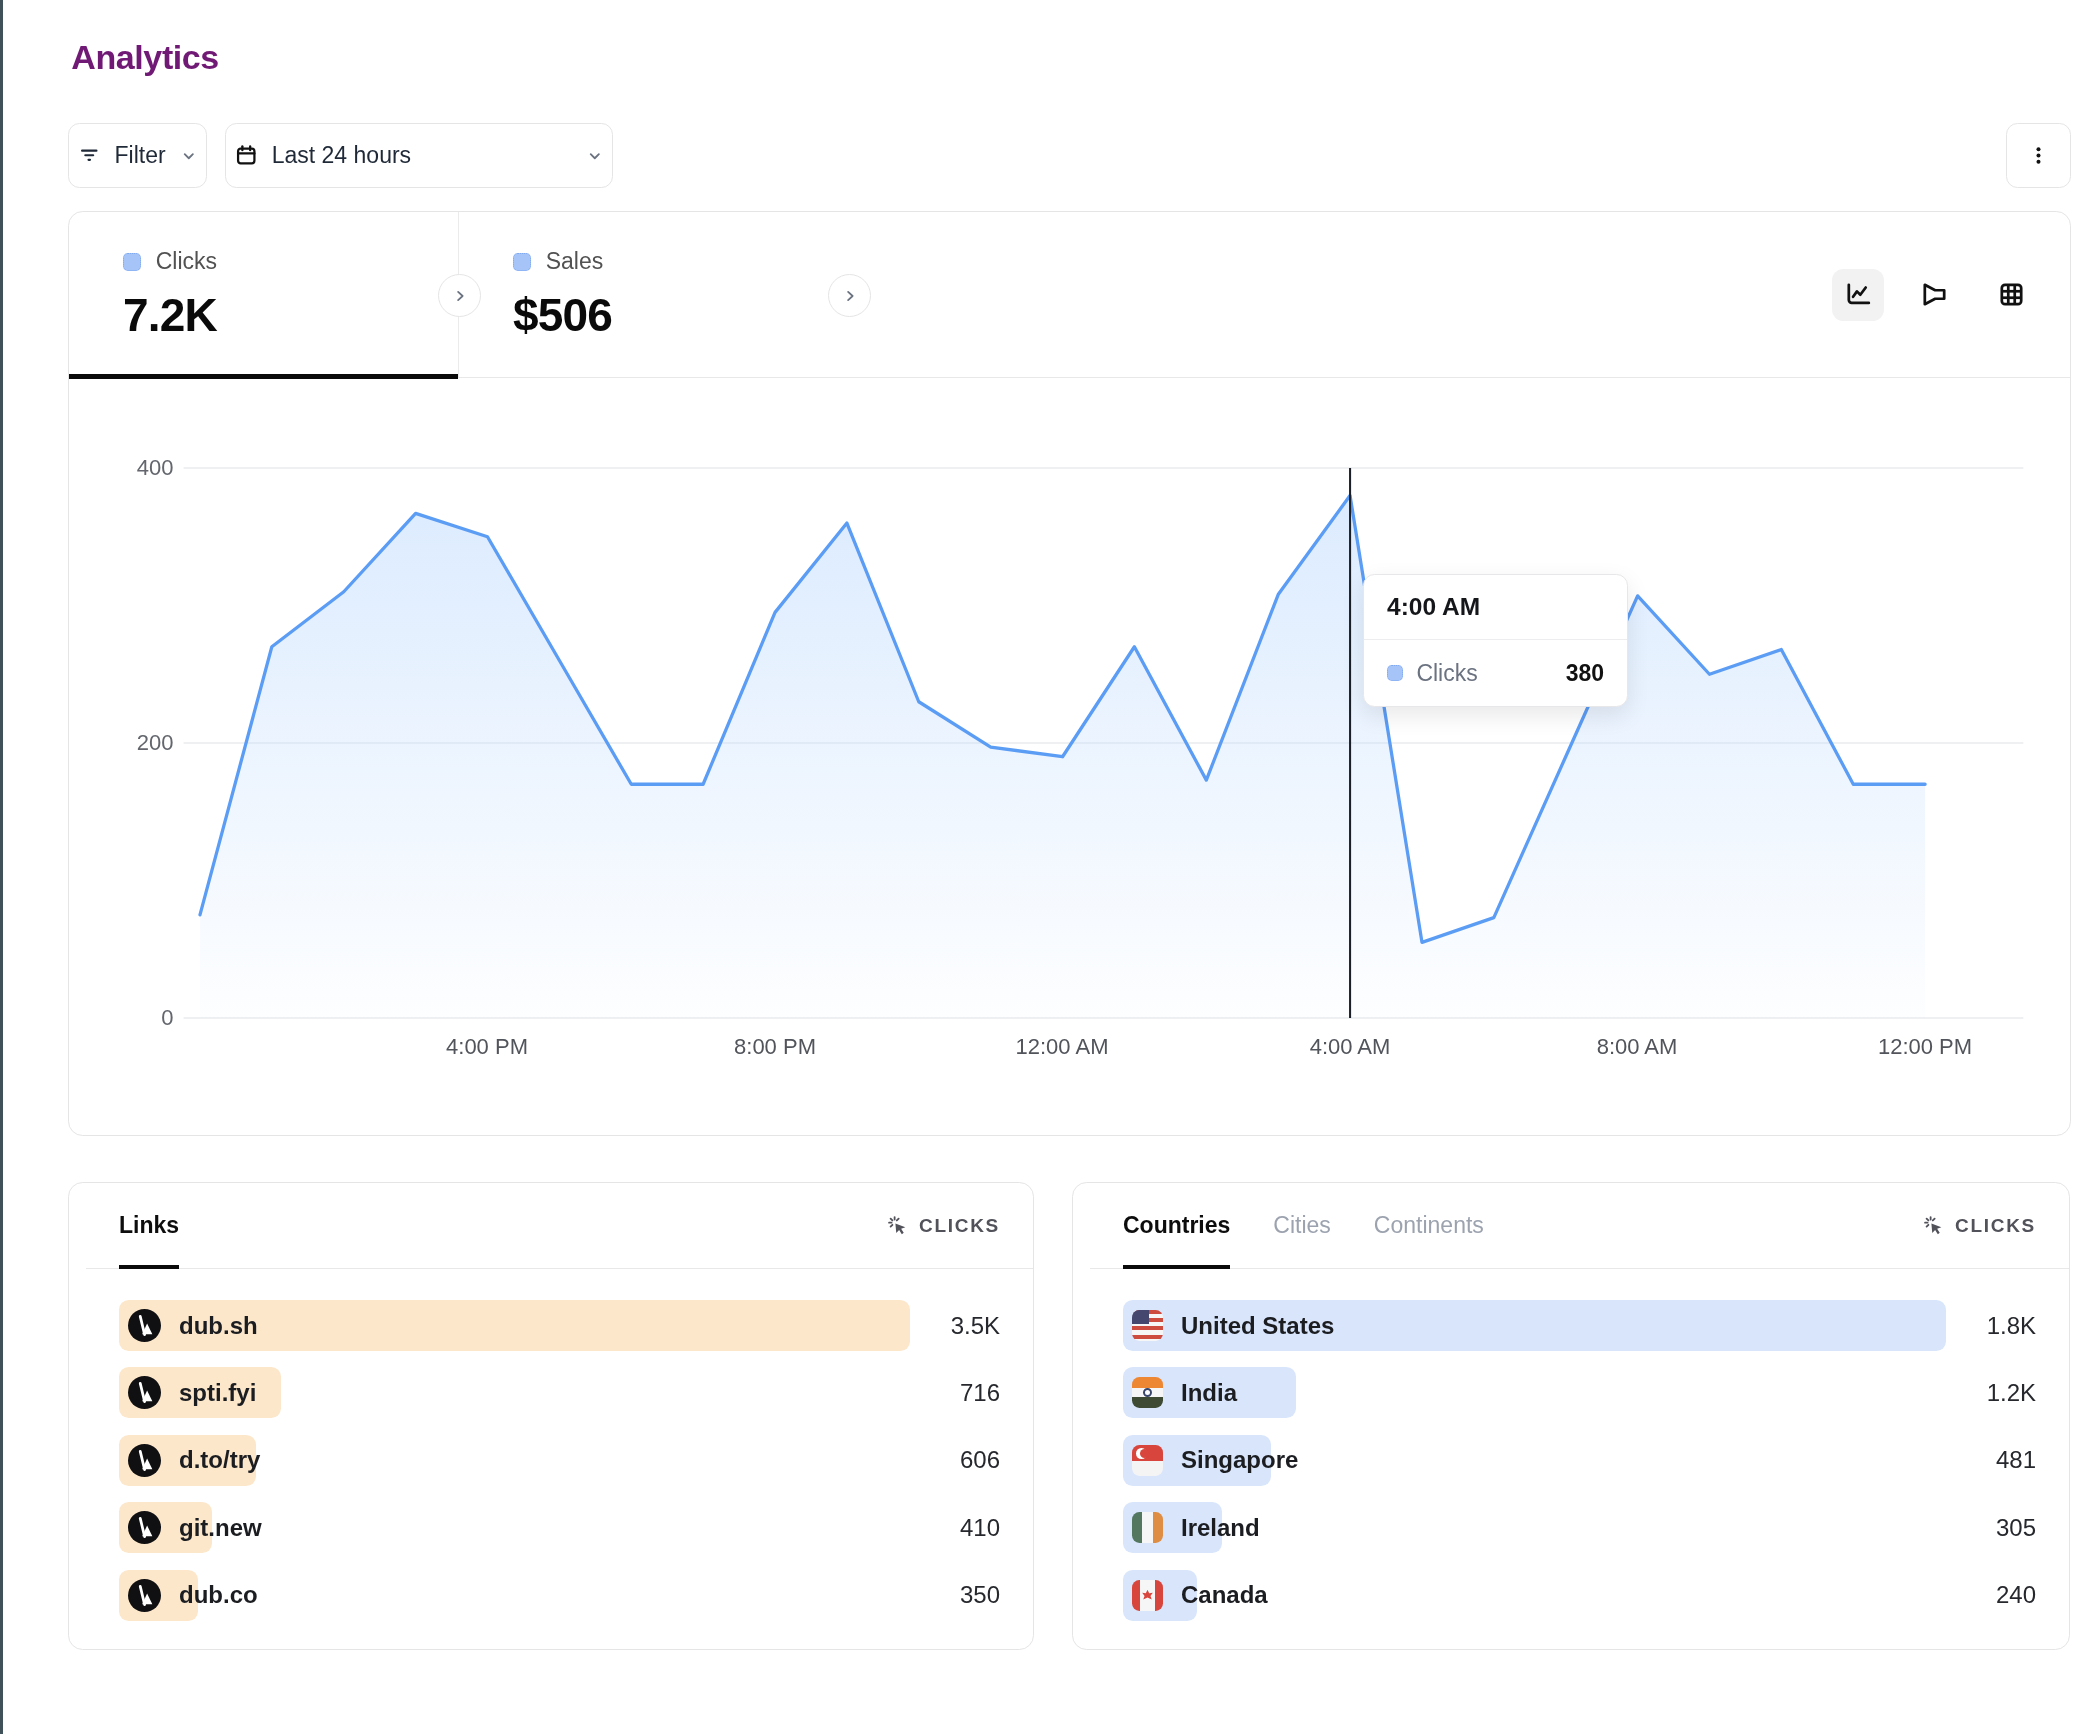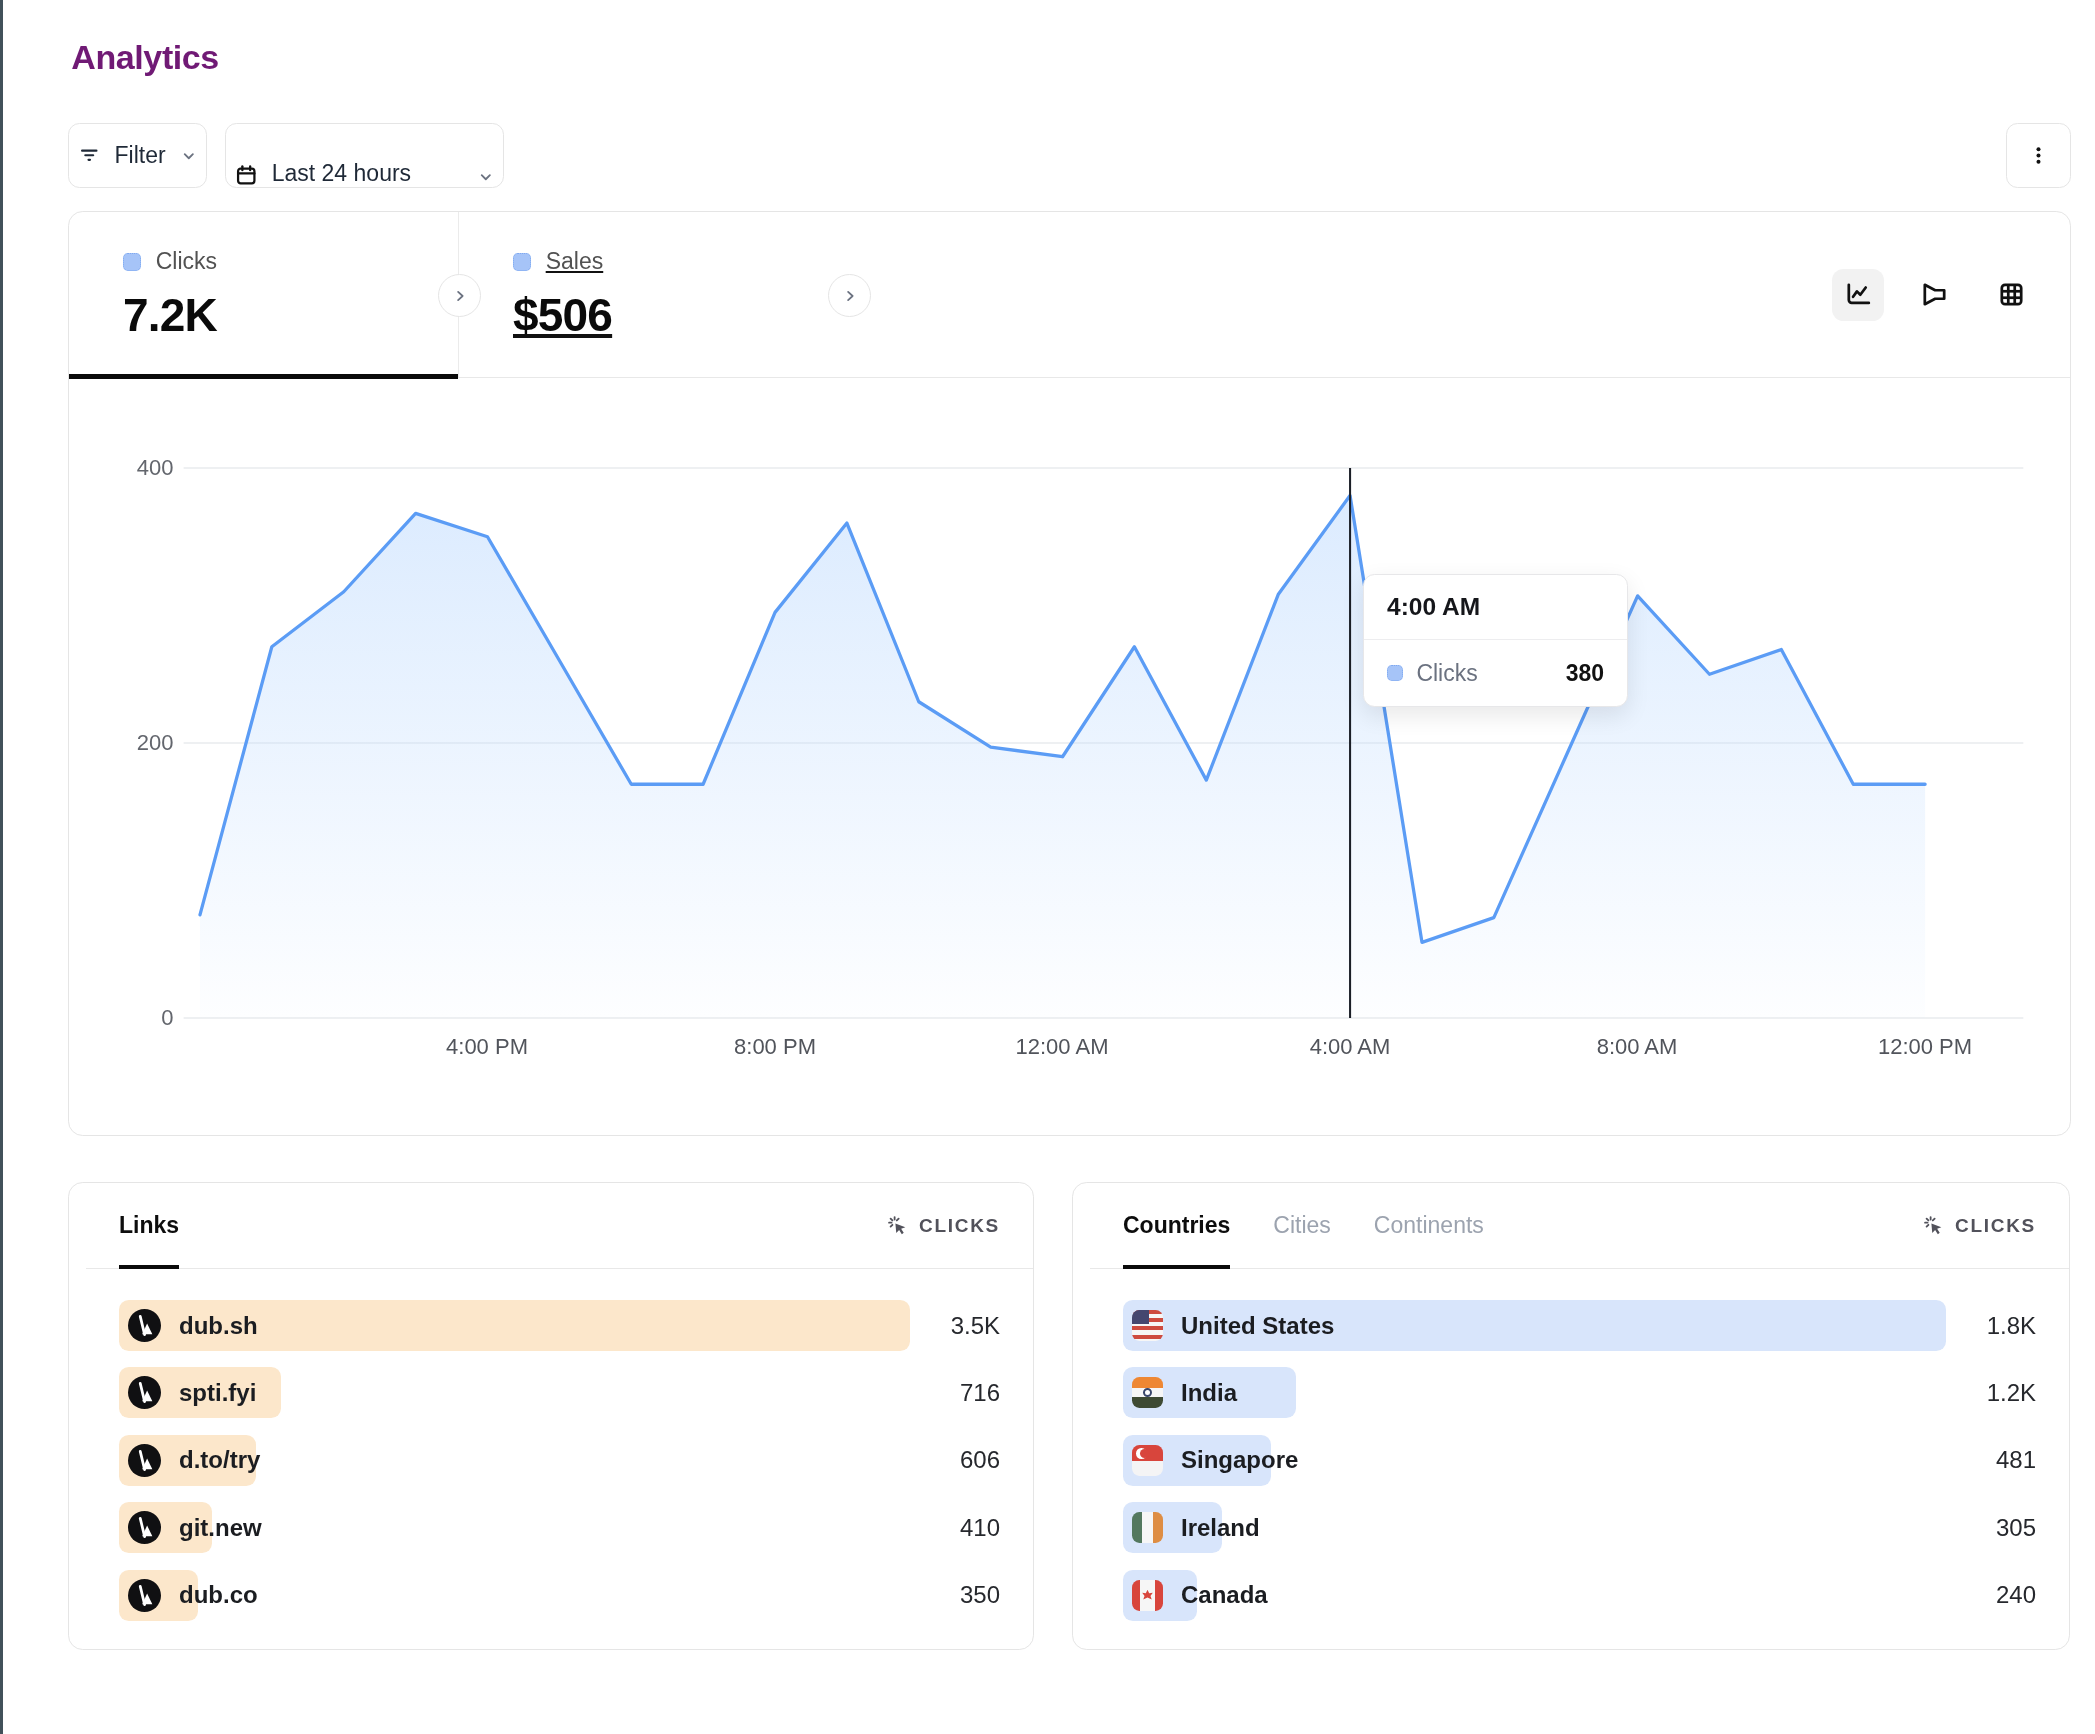--- a/index.html
+++ b/index.html
@@ -5,30 +5,30 @@
   html,body{margin:0;padding:0;background:#fff;}
   body{width:2096px;min-height:1735px;font-family:"Liberation Sans",sans-serif;color:#111;}
   .app{box-sizing:border-box;width:2096px;min-height:1735px;border-left:3.3px solid #41515A;padding:38px 25px 52px 65px;background:#fff;}
 
   
   .page-title{font-size:34px;font-weight:800;color:#701a75;letter-spacing:-0.4px;margin:0 0 46px 3.3px;}
   .toolbar{display:flex;align-items:center;margin-bottom:23px;}
   .btn{display:flex;align-items:center;gap:13px;background:#fff;border:0.8px solid #E5E5E5;border-radius:11.5px;
        height:65px;padding:0 8px;font-size:23px;color:#1f2937;cursor:pointer;box-sizing:border-box;}
   .btn svg{flex:none;}
-  .btn-date{width:279px;margin-left:18px;align-items:flex-end;}
+  .btn-date{width:388px;margin-left:18px;}
   .btn-date .spacer{flex:1;}
   .kebab-btn{margin-left:auto;width:65px;height:65px;display:flex;align-items:center;justify-content:center;
        background:#fff;border:0.8px solid #E5E5E5;border-radius:11.5px;cursor:pointer;}
 
   
   .chart-card{border:0.8px solid #E5E5E5;border-radius:14.7px;margin-bottom:46px;background:#fff;overflow:visible;}
   .stats-header{display:flex;align-items:stretch;height:165px;border-bottom:0.8px solid #E8E8E8;position:relative;}
   .stat{position:relative;width:390px;box-sizing:border-box;padding:36px 0 0 54px;border-right:0.8px solid #EBEBEB;}
-  .stat.last{width:403px;border-right:none;text-decoration:underline;}
+  .stat.last{width:403px;border-right:none;}
   .stat-top{display:flex;align-items:center;gap:14.7px;}
   .legend-square{width:18px;height:18px;border-radius:4.9px;background:#A6C4F8;border:1.6px dotted #7BA6EF;box-sizing:border-box;flex:none;}
   .stat-label{font-size:23px;color:#525252;}
   .stat-value{font-size:46px;font-weight:800;color:#0a0a0a;margin-top:13px;letter-spacing:-0.8px;}
   .stat-underline{position:absolute;left:0;right:0;bottom:-1.6px;height:4.9px;background:#0a0a0a;}
   .next-circle{position:absolute;top:50%;margin-top:-20.5px;width:41px;height:41px;border-radius:50%;
        background:#fff;border:0.8px solid #E5E5E5;display:flex;align-items:center;justify-content:center;z-index:3;cursor:pointer;}
   .nc1{left:369px;} .nc2{left:759px;}
   .chart-type-group{margin-left:auto;display:flex;align-items:center;gap:24.5px;padding-right:33px;}
   .icon-btn{width:52px;height:52px;display:flex;align-items:center;justify-content:center;border-radius:11.5px;cursor:pointer;}

